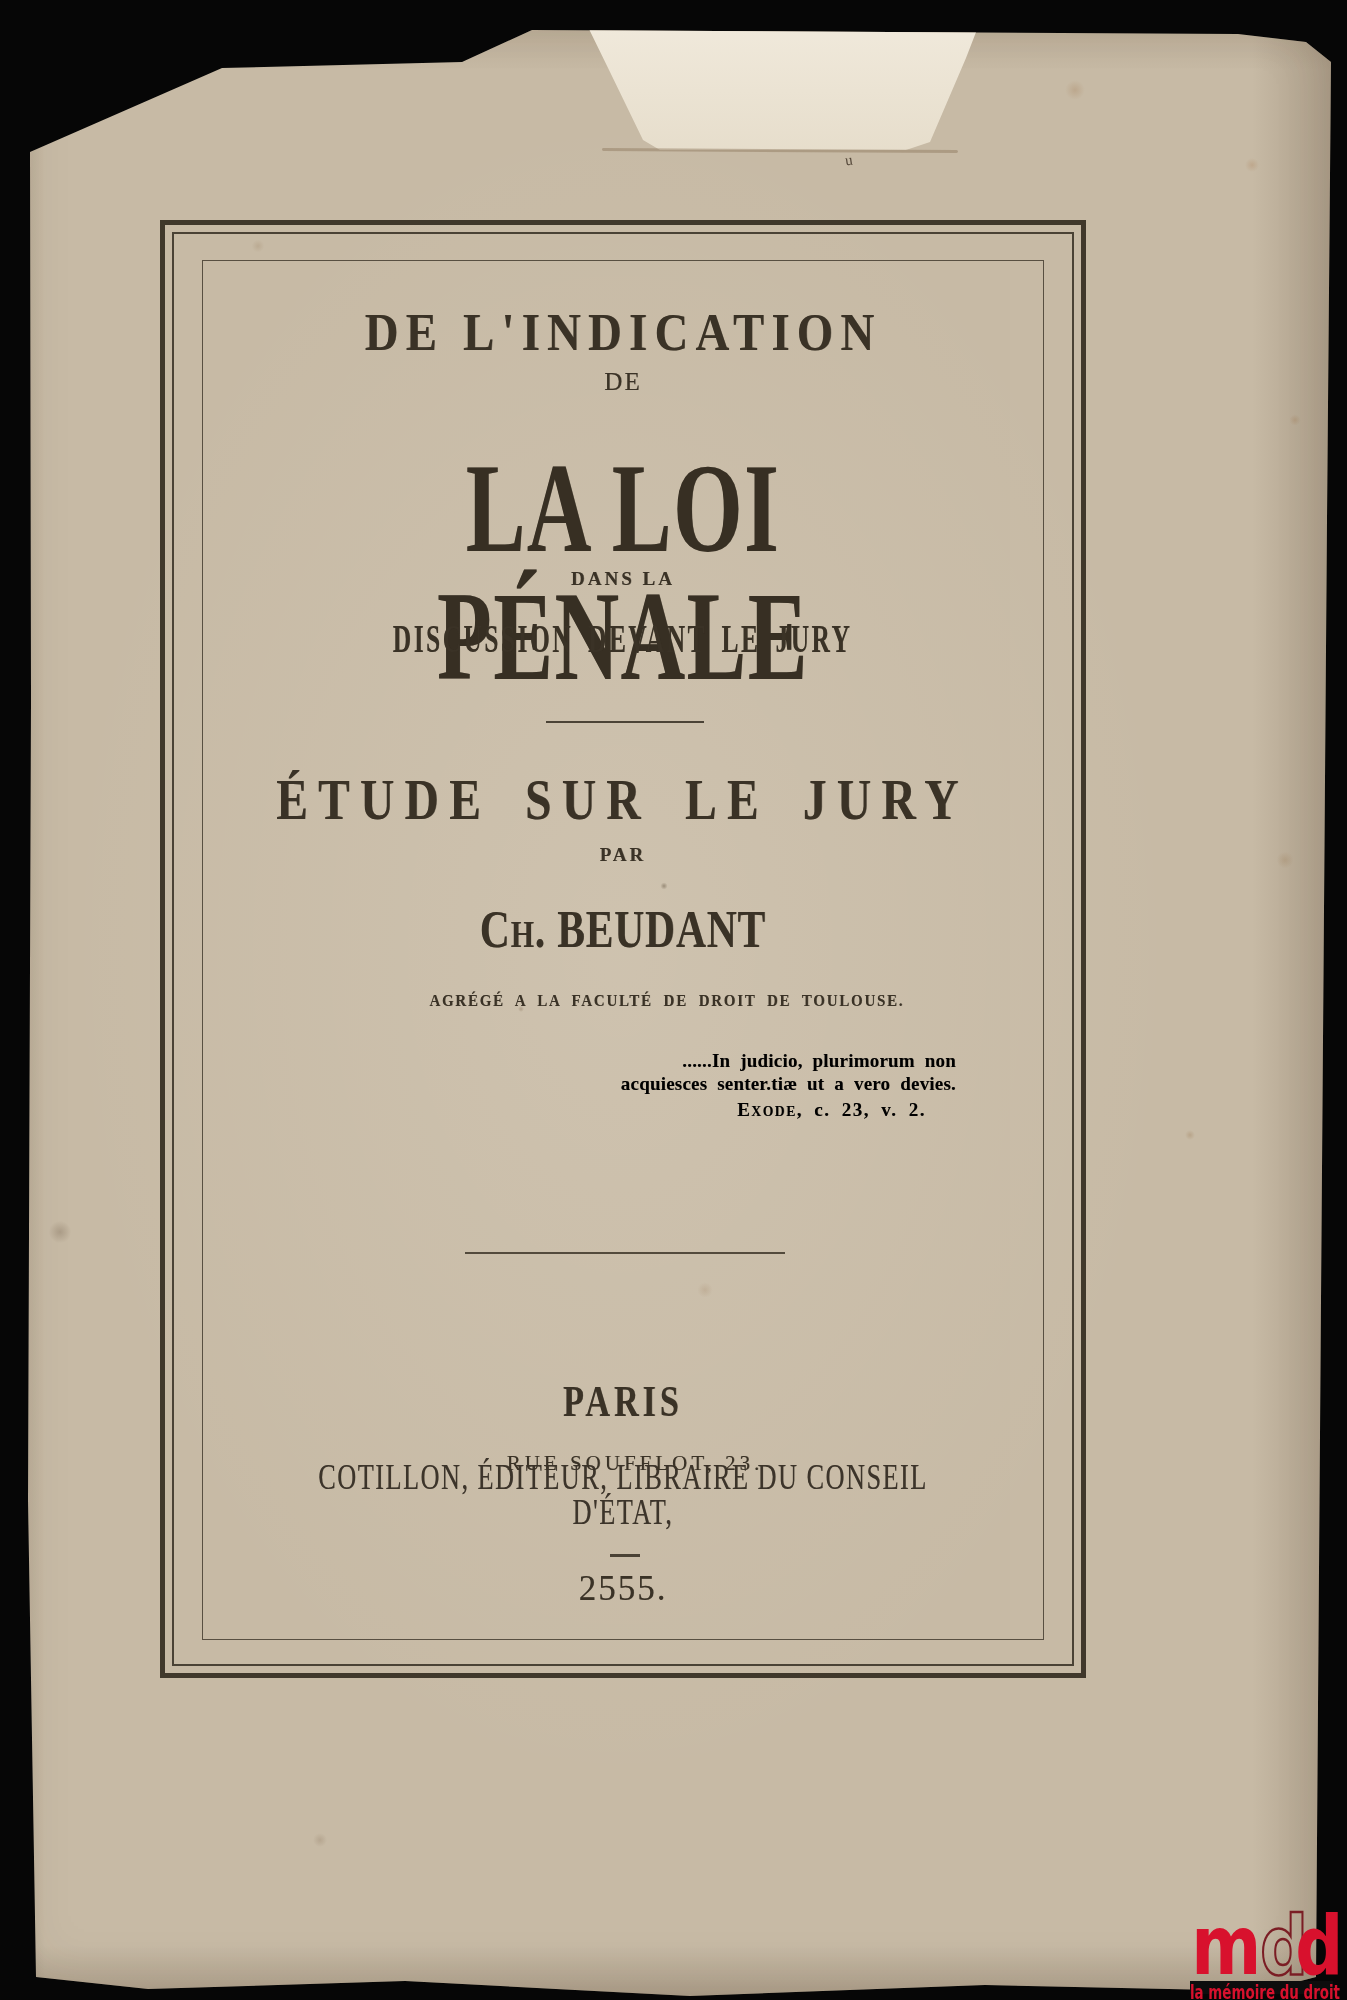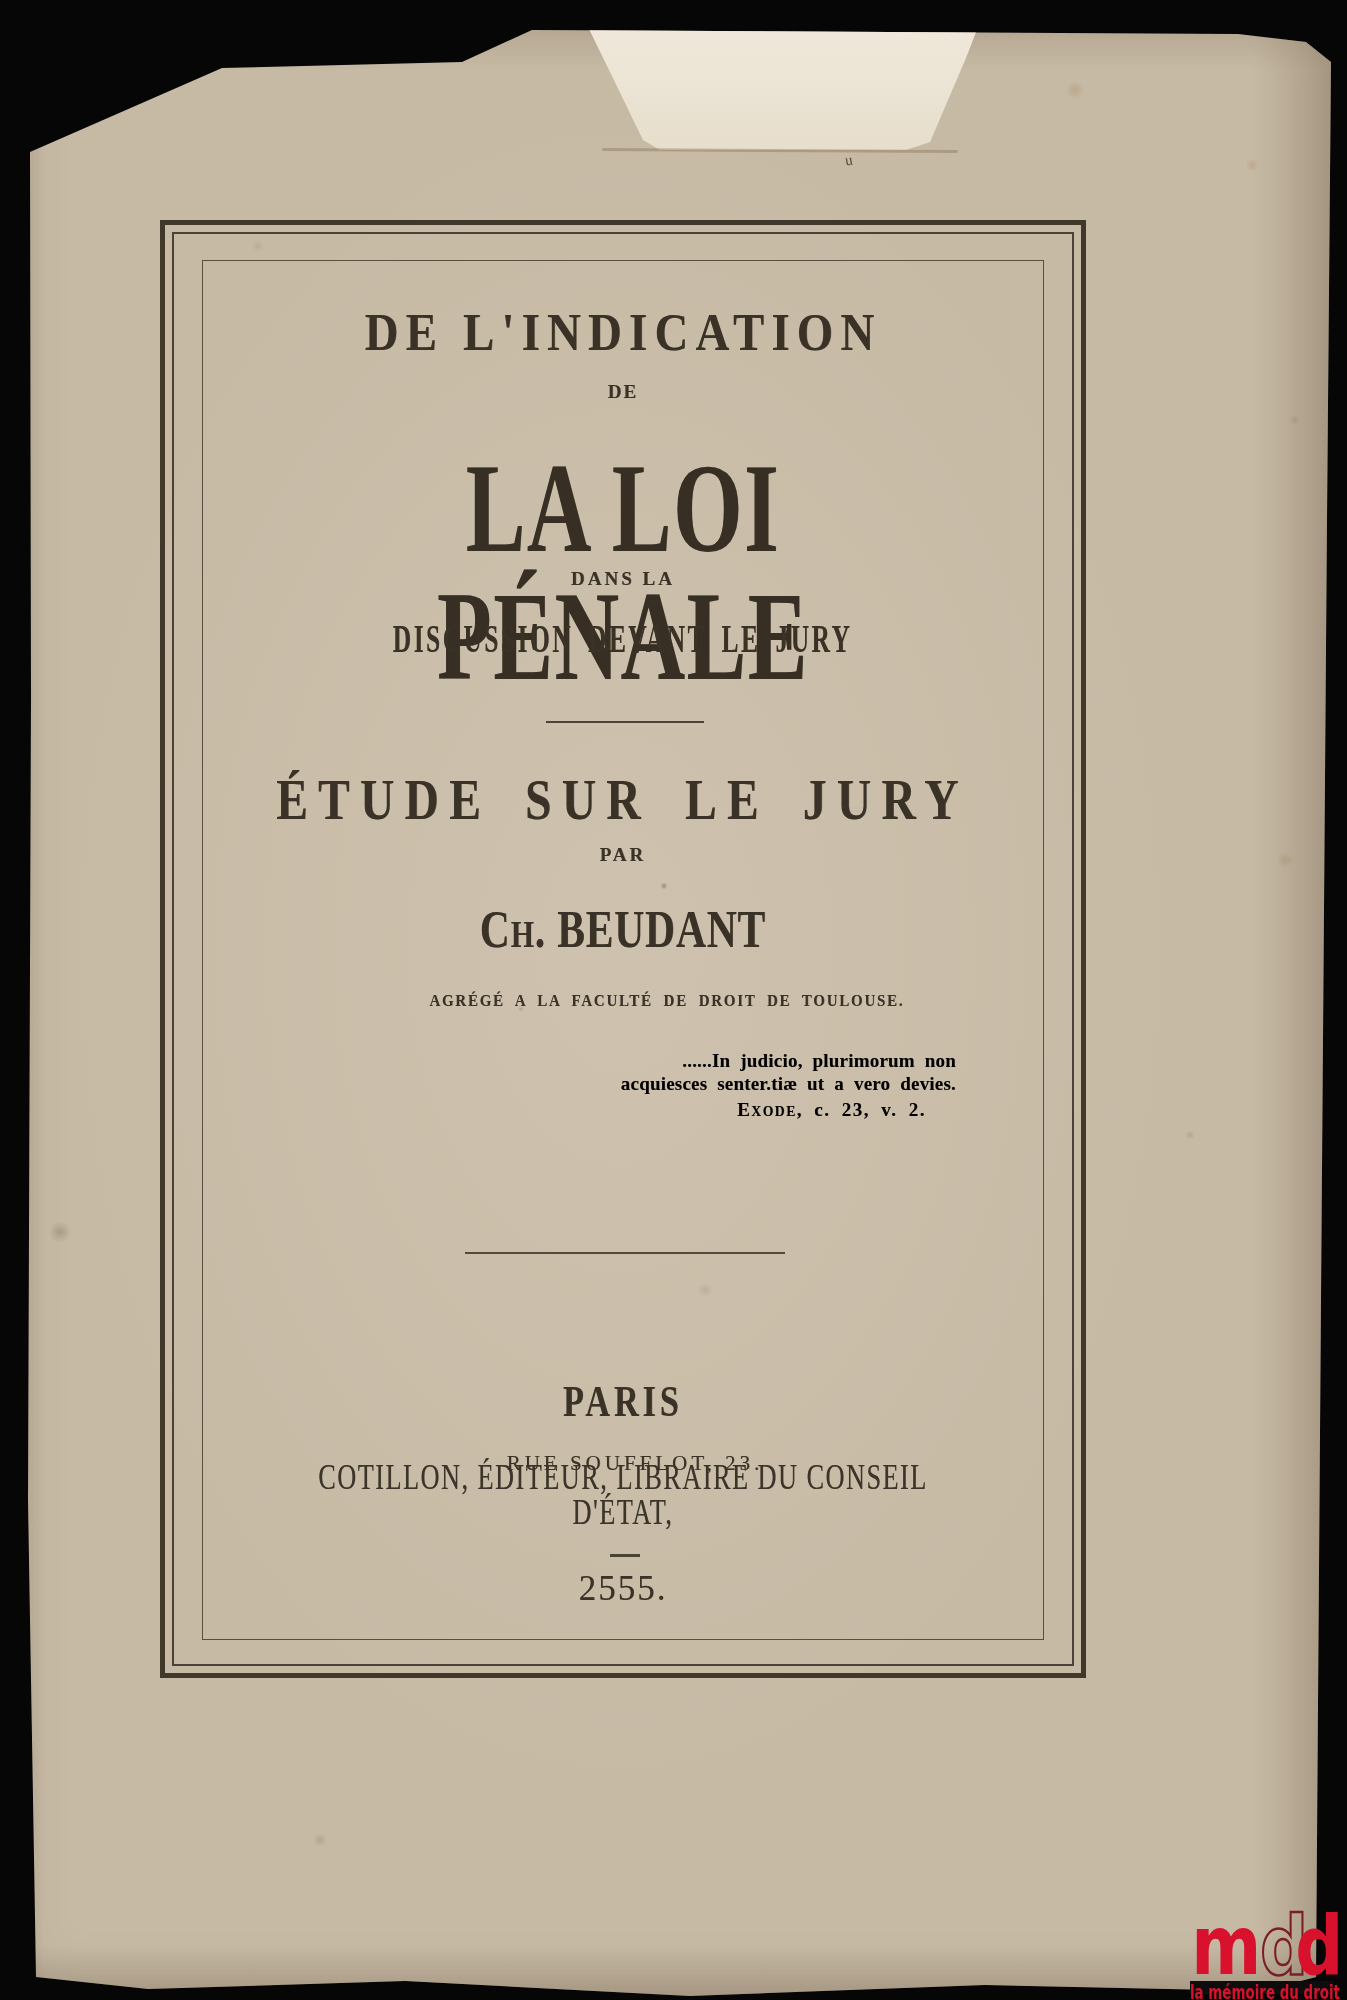--- a/index.html
+++ b/index.html
@@ -40,21 +40,21 @@
   .frame{position:absolute;box-sizing:border-box;background:transparent;}
   .frame-a{left:160px;top:220px;width:926px;height:1458px;border:5px solid rgba(52,45,33,.92);}
   .frame-b{left:172px;top:232px;width:902px;height:1434px;border:2px solid rgba(52,45,33,.85);}
   .frame-c{left:202px;top:260px;width:842px;height:1380px;border:1px solid rgba(60,52,40,.8);}
   
   .line{position:absolute;left:160px;width:926px;text-align:center;color:#3a3226;line-height:1;
         text-shadow:.4px .4px .6px rgba(58,50,40,.45);}
   .sx{display:inline-block;}
   .t-super{top:307px;font-size:52px;font-weight:bold;letter-spacing:8px;}
   .t-super .sx{transform:scaleX(.9);}
-  .t-de{top:382px;font-size:19px;font-weight:bold;letter-spacing:2px;}
+  .t-de{top:369px;font-size:25px;font-weight:normal;letter-spacing:2px;}
   .t-main{top:416px;font-size:128px;font-weight:bold;letter-spacing:2px;color:#372f23;margin-top:28px;}
   .t-main .sx{transform:scaleX(.70);}
   .t-dansla{top:569px;font-size:19px;font-weight:bold;letter-spacing:3px;}
   .t-disc{top:618px;font-size:41px;font-weight:bold;letter-spacing:4px;}
   .t-disc .sx{transform:scaleX(.62);word-spacing:10px;}
   .rule1{position:absolute;left:546px;top:721px;width:158px;height:2px;background:rgba(52,45,33,.85);}
   .t-etude{top:772px;font-size:56px;font-weight:bold;letter-spacing:12px;}
   .t-etude .sx{transform:scaleX(.85);word-spacing:14px;}
   .t-par{top:845px;font-size:19px;font-weight:bold;letter-spacing:3px;}
   .t-author{top:904px;font-size:52px;font-weight:bold;letter-spacing:1px;}

